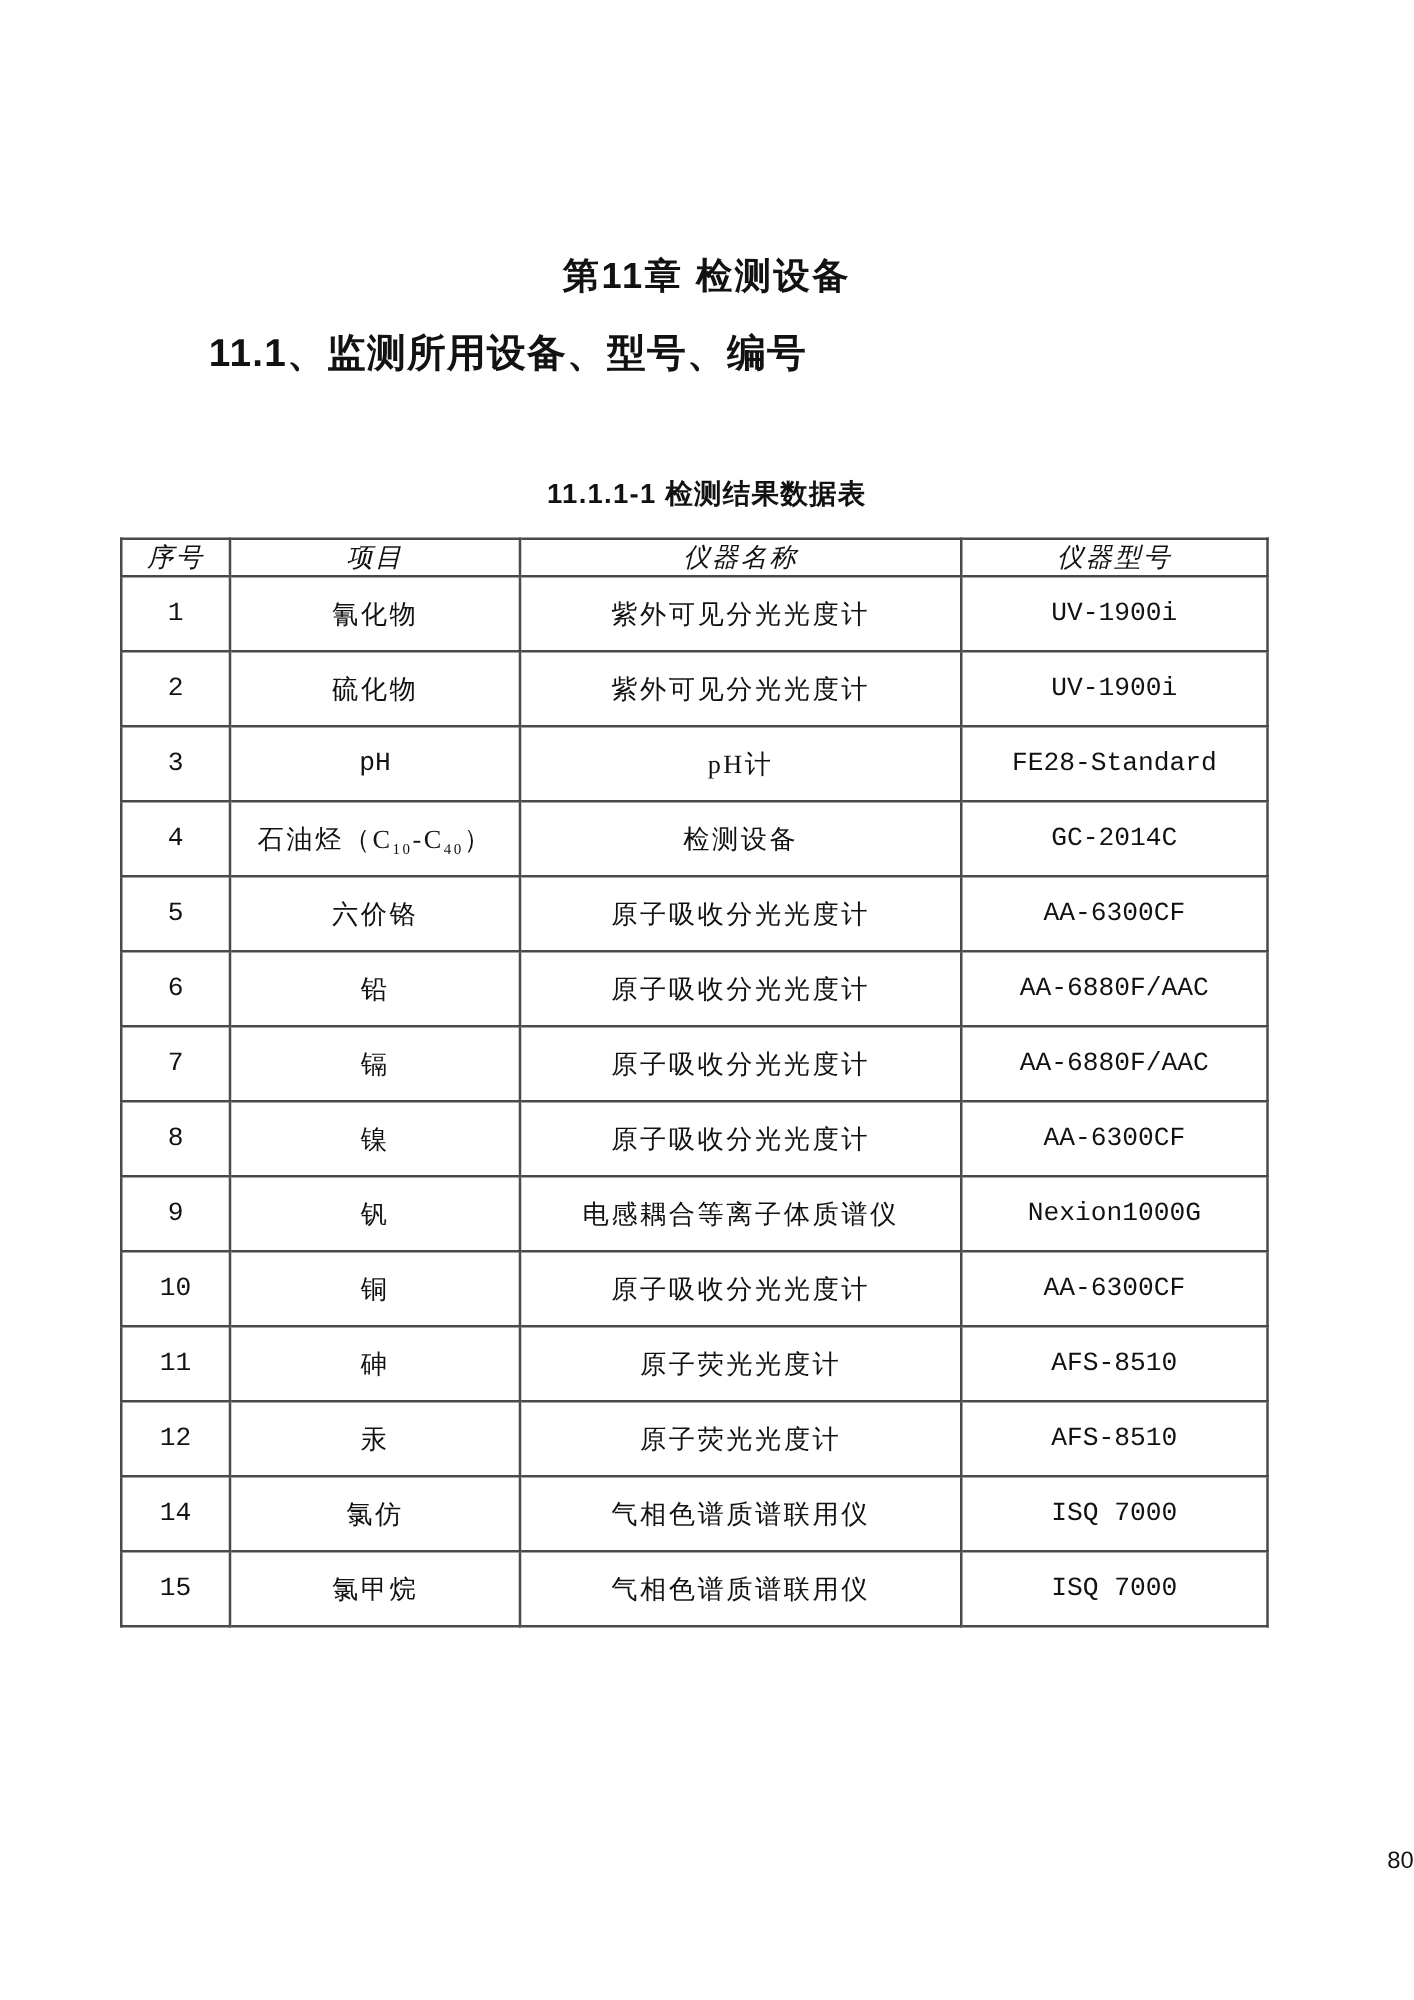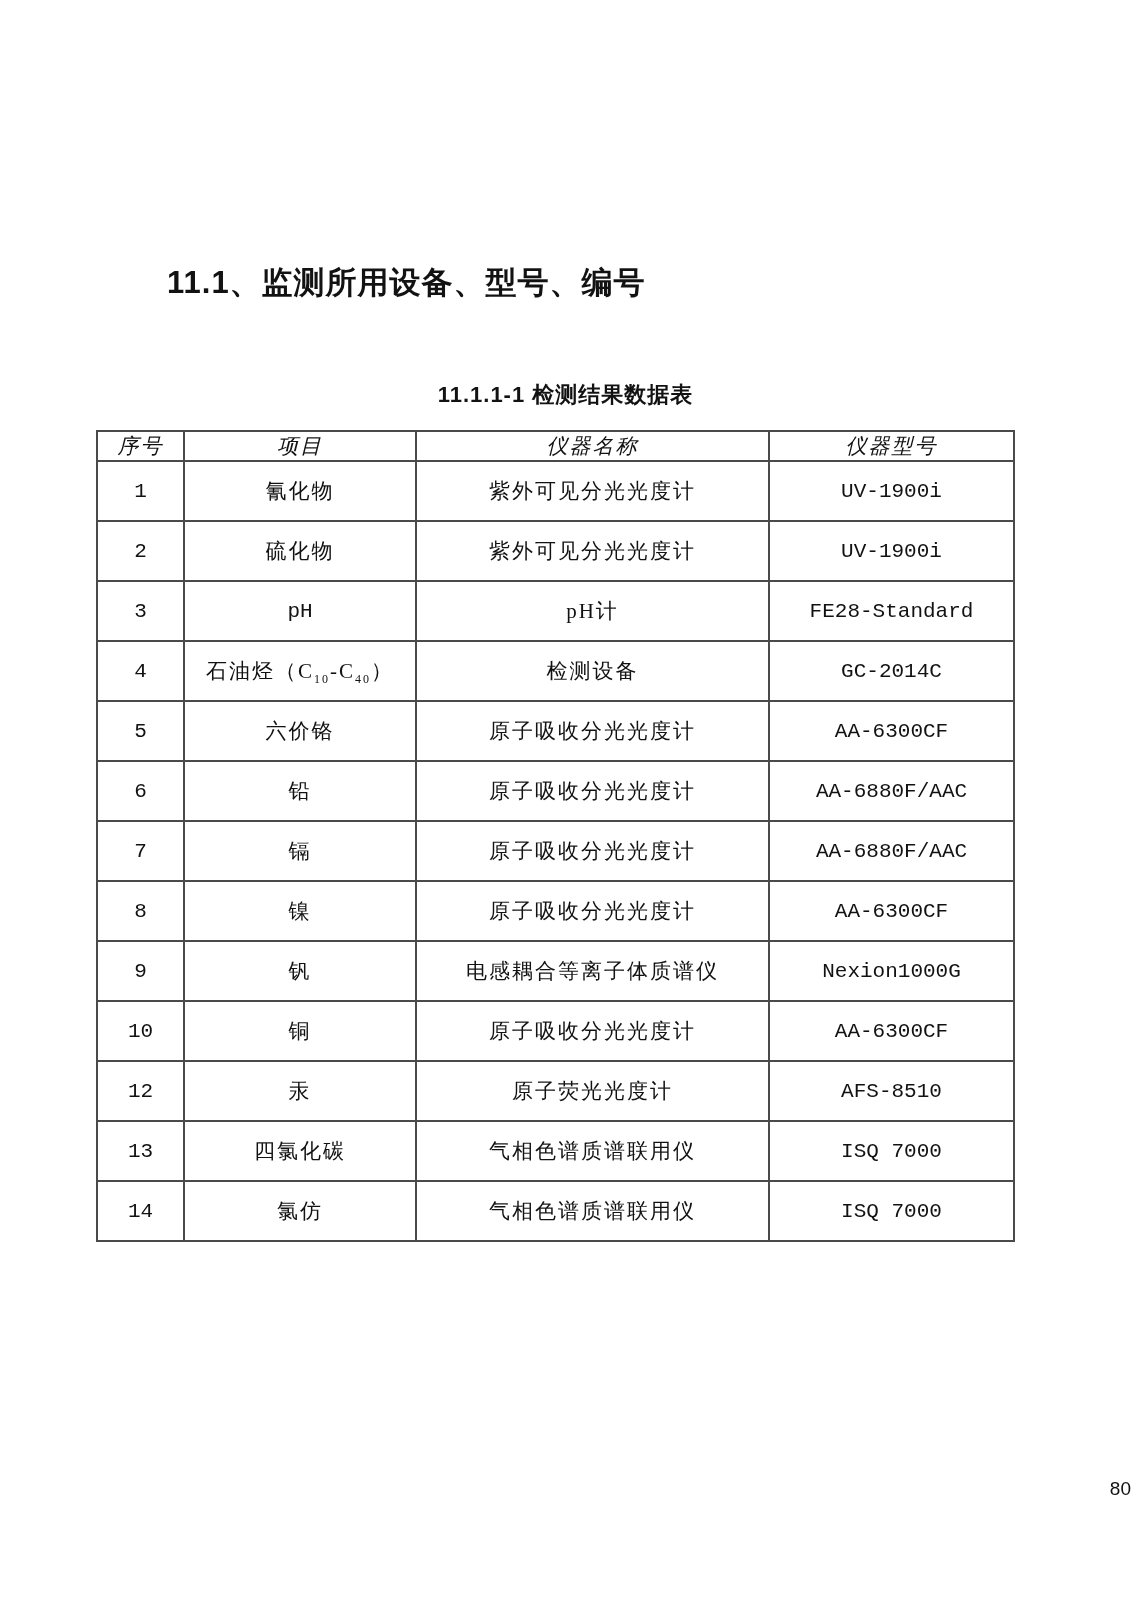--- a/index.html
+++ b/index.html
@@ -65,20 +65,21 @@
     text-align:right;
     font-family:"Liberation Sans","DejaVu Sans",sans-serif;
     font-size:19px;
   }
 </style>
 </head>
 <body>
 
 <div class="page">
 
+  <div class="chapter-title">第11章 检测设备</div>
 
   <div class="section-heading">11.1、监测所用设备、型号、编号</div>
 
 
   <div class="table-title">11.1.1-1 检测结果数据表</div>
 
   <table class="equipment">
     <colgroup>
       <col class="col-no">
         <col class="col-item">
@@ -148,34 +149,40 @@
           <td class="cjk">电感耦合等离子体质谱仪</td>
           <td class="latin">Nexion1000G</td>
         </tr>
         <tr>
           <td class="latin">10</td>
           <td class="cjk">铜</td>
           <td class="cjk">原子吸收分光光度计</td>
           <td class="latin">AA-6300CF</td>
         </tr>
         <tr>
+          <td class="latin">11</td>
+          <td class="cjk">砷</td>
+          <td class="cjk">原子荧光光度计</td>
+          <td class="latin">AFS-8510</td>
+        </tr>
+        <tr>
           <td class="latin">12</td>
           <td class="cjk">汞</td>
           <td class="cjk">原子荧光光度计</td>
           <td class="latin">AFS-8510</td>
         </tr>
         <tr>
-          <td class="latin">13</td>
-          <td class="cjk">四氯化碳</td>
+          <td class="latin">14</td>
+          <td class="cjk">氯仿</td>
           <td class="cjk">气相色谱质谱联用仪</td>
           <td class="latin">ISQ 7000</td>
         </tr>
         <tr>
-          <td class="latin">14</td>
-          <td class="cjk">氯仿</td>
+          <td class="latin">15</td>
+          <td class="cjk">氯甲烷</td>
           <td class="cjk">气相色谱质谱联用仪</td>
           <td class="latin">ISQ 7000</td>
         </tr>
       </tbody>
   </table>
 
   <div class="page-number">80</div>
 
 </div>
 

